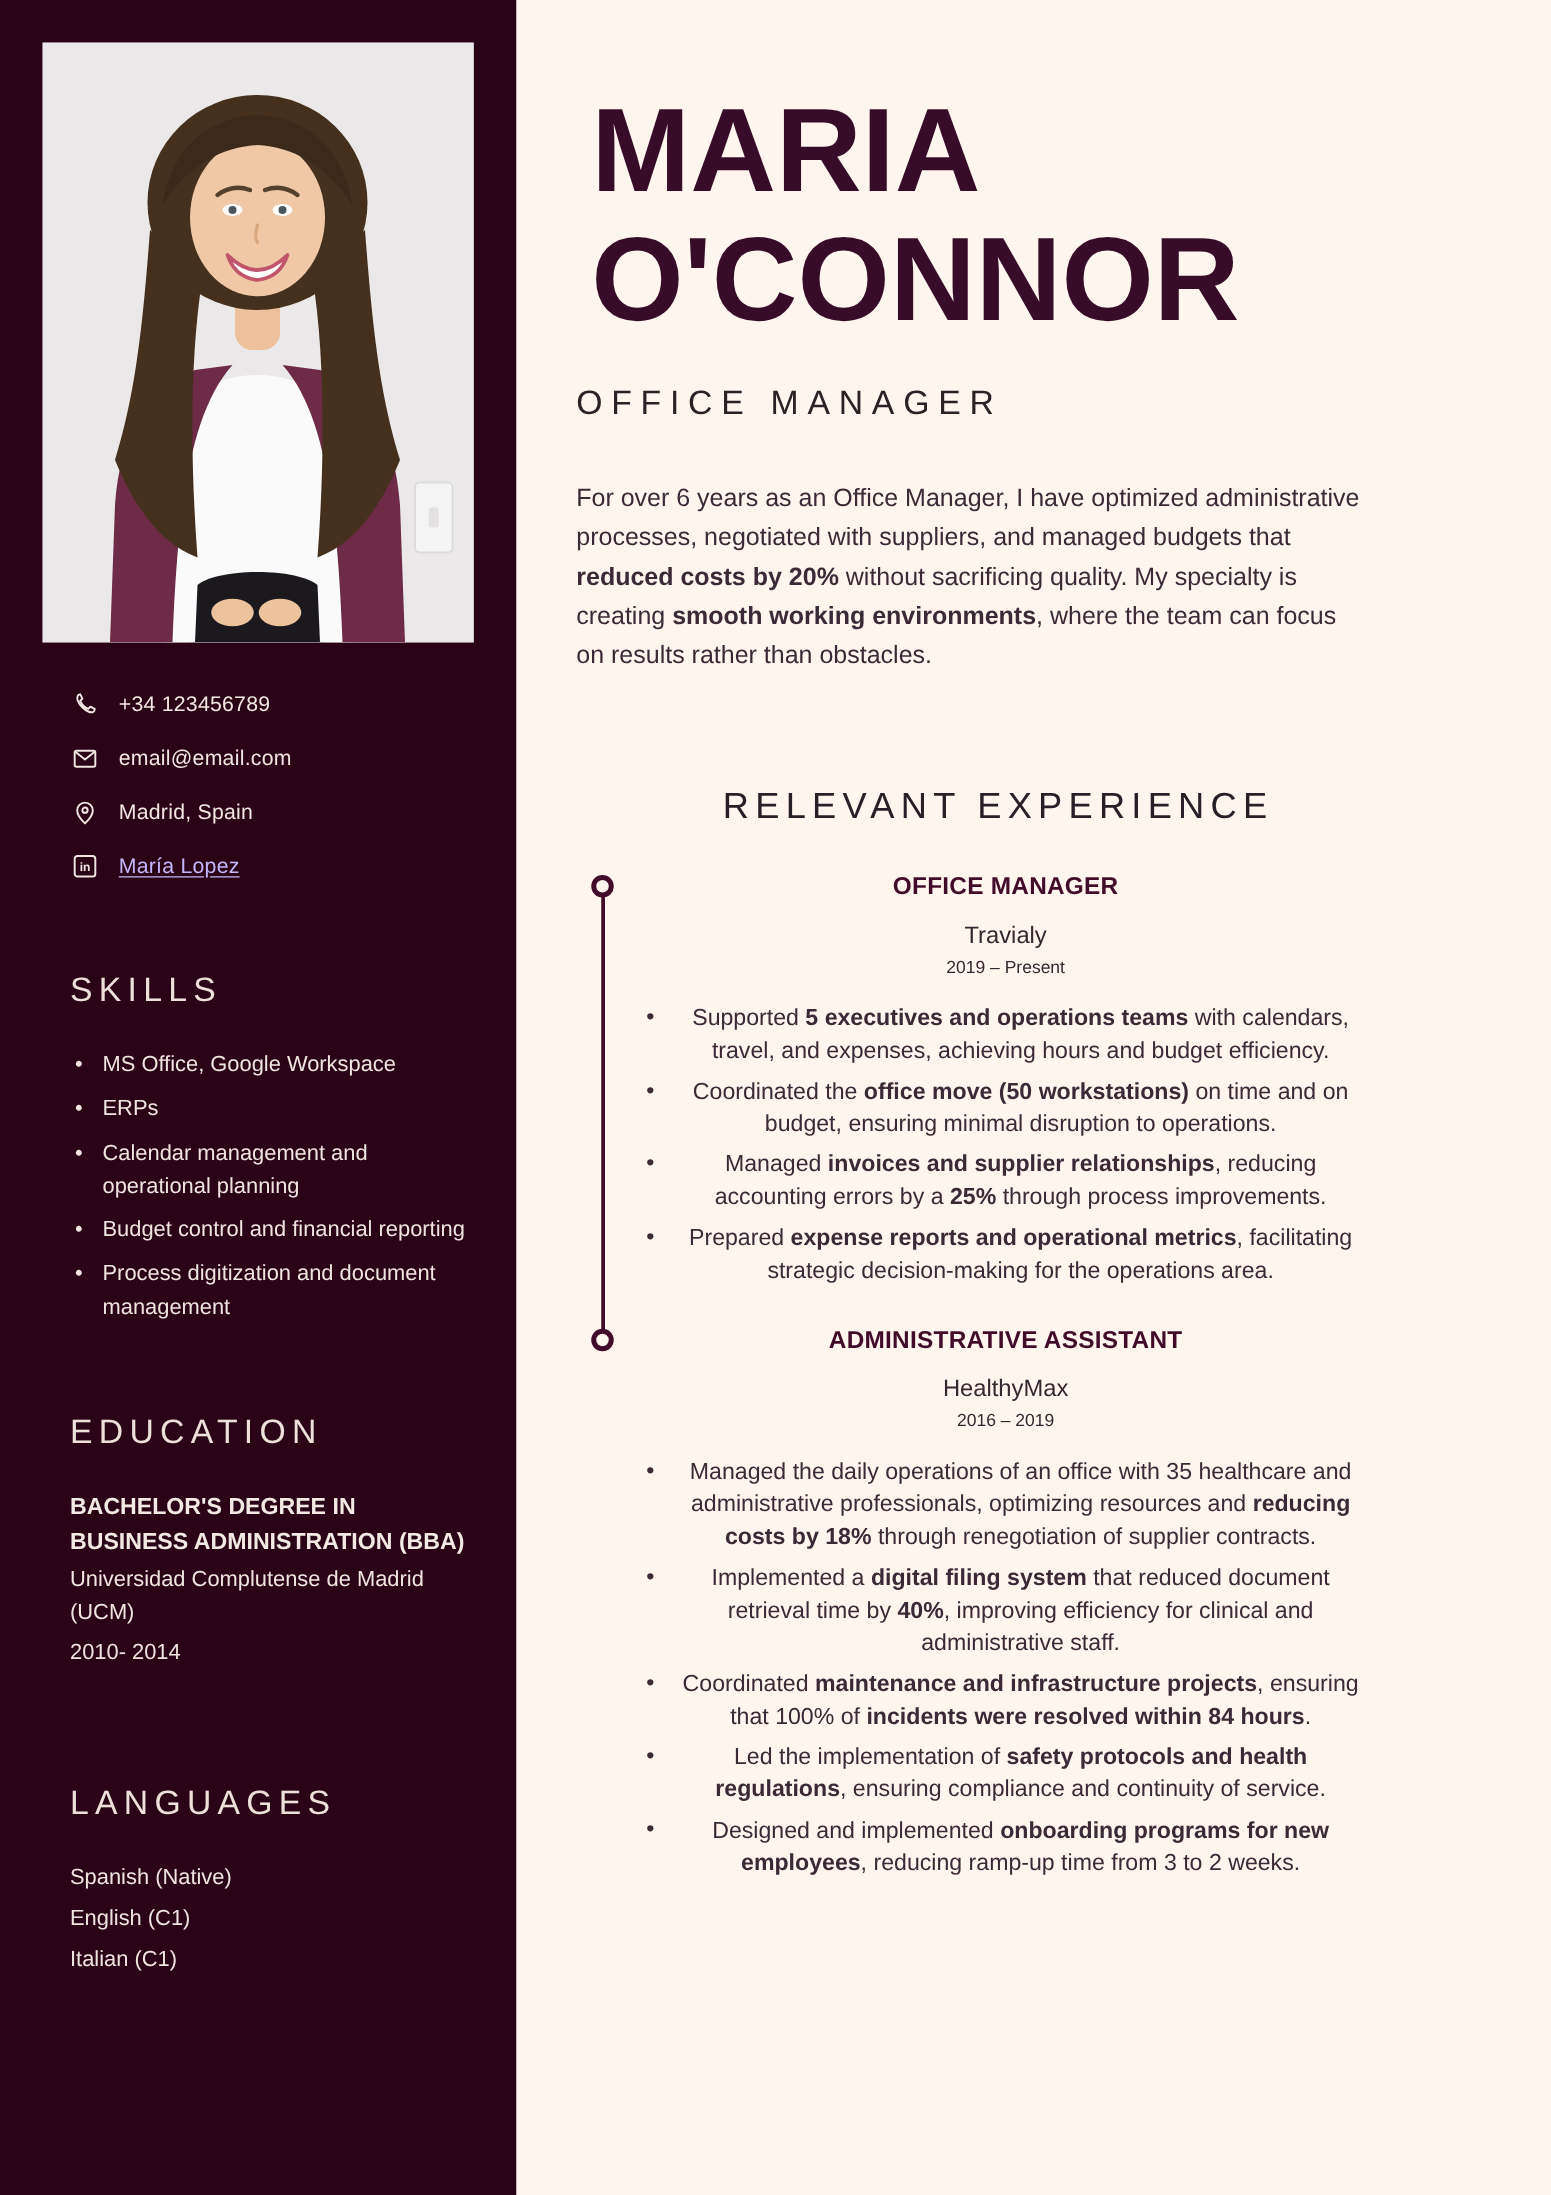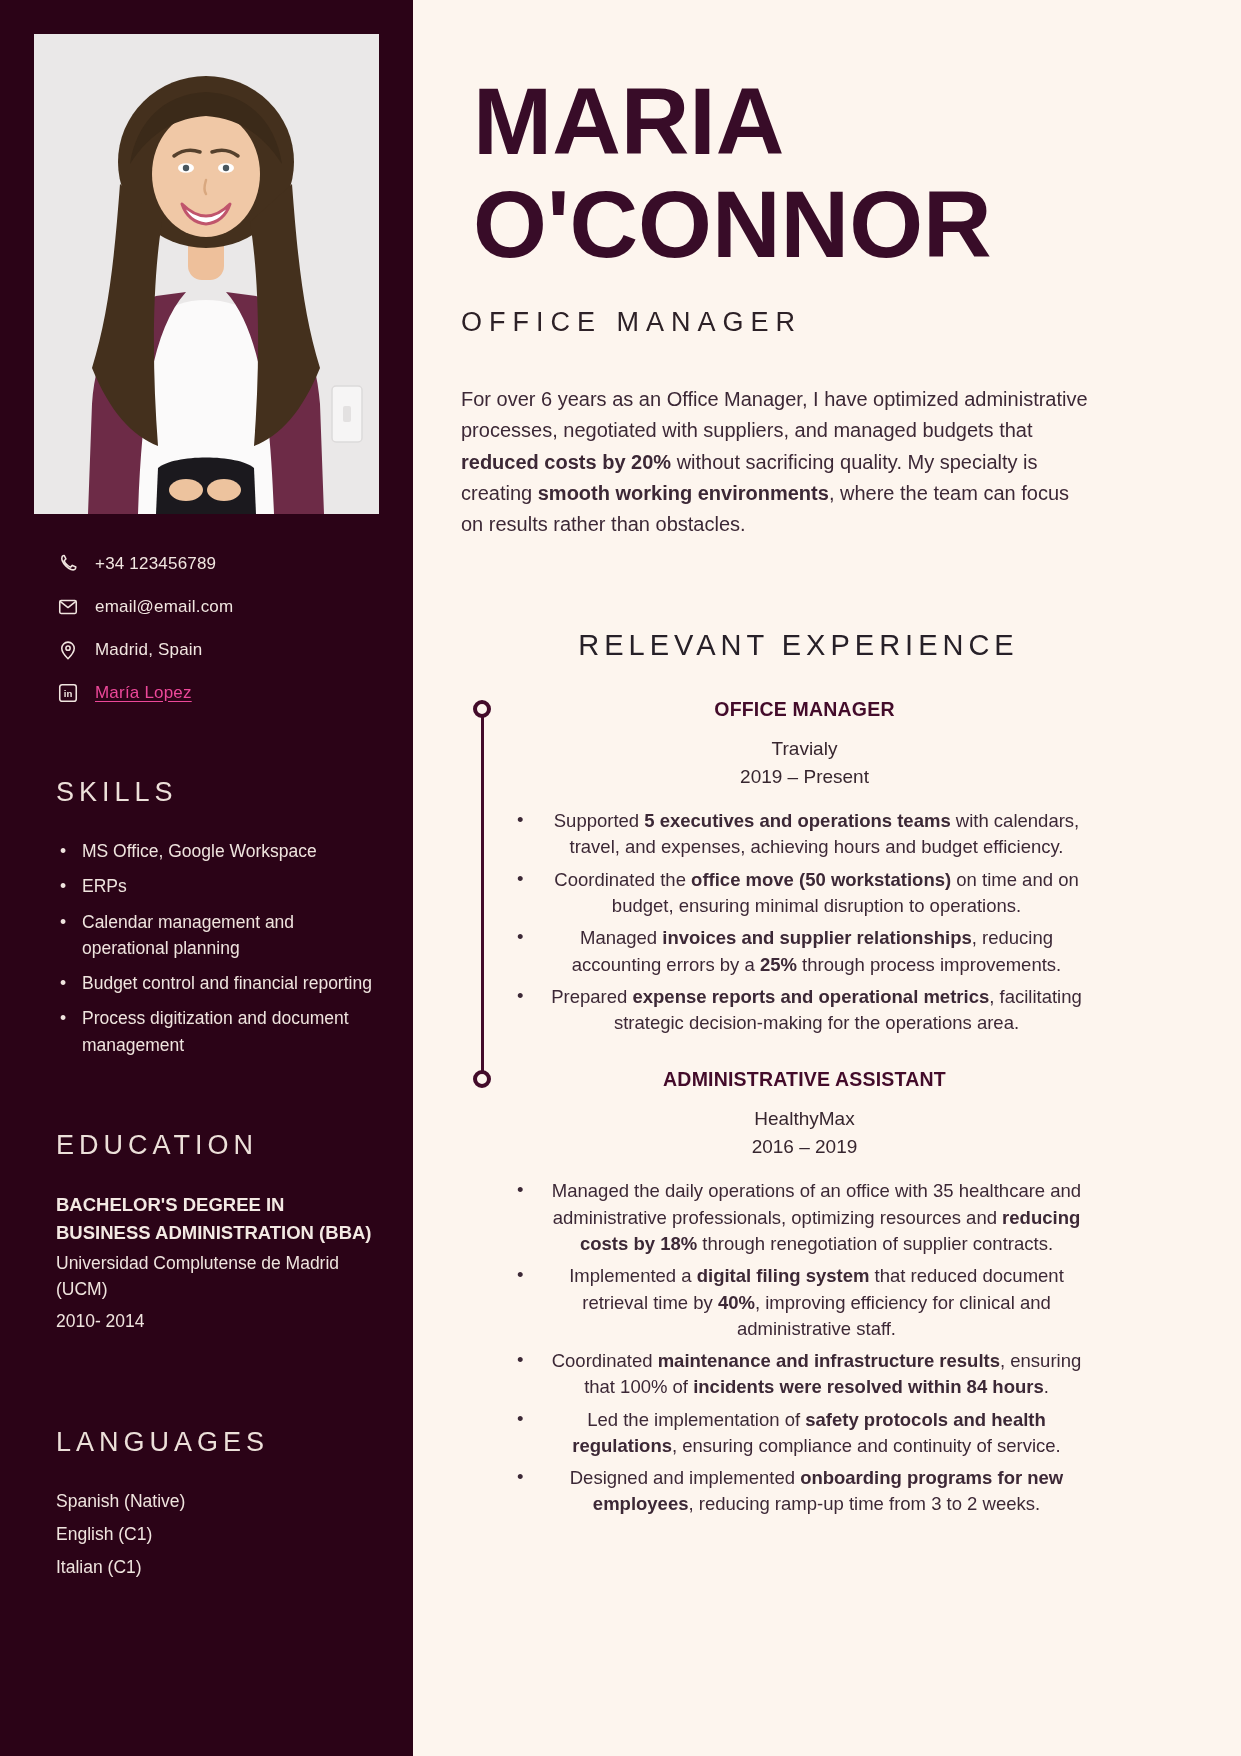--- a/index.html
+++ b/index.html
@@ -30,21 +30,21 @@
     list-style:none;margin:38px 0 0 0;padding:0 30px 0 56px;
   }
   .contact li{
     display:flex;align-items:center;
     margin-bottom:19px;
     font-size:17px;color:#f1e6e0;
   }
   .cicon{width:24px;height:24px;margin-right:15px;flex:none;display:inline-flex;align-items:center;justify-content:center;}
   .cicon svg{width:22px;height:22px;display:block;}
   .ctext{letter-spacing:.2px;}
-  a.ctext{color:#ec4899;text-decoration:underline;text-underline-offset:3px;}
+  a.ctext{color:#c4b5fd;text-decoration:underline;text-underline-offset:3px;}
 
   .side-section{margin:0 30px 0 56px;}
   .side-section h2{
     font-size:27px;font-weight:400;letter-spacing:5px;
     color:#ece0d9;margin:0 0 30px 0;
   }
   .skills-block{margin-top:72px;}
   .side-list{list-style:none;margin:0;padding:0;}
   .side-list li{
     position:relative;
@@ -105,21 +105,21 @@
   .job.has-line::after{
     content:"";position:absolute;left:8px;top:18px;
     width:2.5px;height:calc(100% + 20px);
     background:#430b2a;
   }
   .role{
     margin:0;font-size:19.5px;font-weight:700;color:#430b2a;
     letter-spacing:.2px;
   }
   .company{margin:14px 0 0 0;font-size:19px;line-height:1.45;color:#37262f;}
-  .dates{margin:0;font-size:19px;line-height:1.45;color:#37262f;}
+  .dates{margin:0;font-size:14px;line-height:1.45;color:#37262f;}
   .bullets{list-style:none;margin:18px 0 0 0;padding:0;}
   .bullets li{
     position:relative;padding-left:24px;
     font-size:18.5px;line-height:1.42;color:#3c2836;
     margin-bottom:6px;max-width:600px;
   }
   .bullets li::before{
     content:"•";position:absolute;left:4px;top:-1px;color:#3c2836;
   }
 </style>
@@ -256,21 +256,21 @@
               <li><span>Prepared </span><span class="b">expense reports and operational metrics</span><span>, facilitating strategic decision-making for the operations area.</span></li>
             </ul>
           </div>
           <div class="job">
             <h3 class="role">ADMINISTRATIVE ASSISTANT</h3>
             <p class="company">HealthyMax</p>
             <p class="dates">2016 – 2019</p>
             <ul class="bullets">
               <li><span>Managed the daily operations of an office with 35 healthcare and administrative professionals, optimizing resources and </span><span class="b">reducing costs by 18%</span><span> through renegotiation of supplier contracts.</span></li>
               <li><span>Implemented a </span><span class="b">digital filing system</span><span> that reduced document retrieval time by </span><span class="b">40%</span><span>, improving efficiency for clinical and administrative staff.</span></li>
-              <li><span>Coordinated </span><span class="b">maintenance and infrastructure results</span><span>, ensuring that 100% of </span><span class="b">incidents were resolved within 84 hours</span><span>.</span></li>
+              <li><span>Coordinated </span><span class="b">maintenance and infrastructure projects</span><span>, ensuring that 100% of </span><span class="b">incidents were resolved within 84 hours</span><span>.</span></li>
               <li><span>Led the implementation of </span><span class="b">safety protocols and health regulations</span><span>, ensuring compliance and continuity of service.</span></li>
               <li><span>Designed and implemented </span><span class="b">onboarding programs for new employees</span><span>, reducing ramp-up time from 3 to 2 weeks.</span></li>
             </ul>
           </div>
         </div>
     </section>
 
   </main>
 
 </div>

